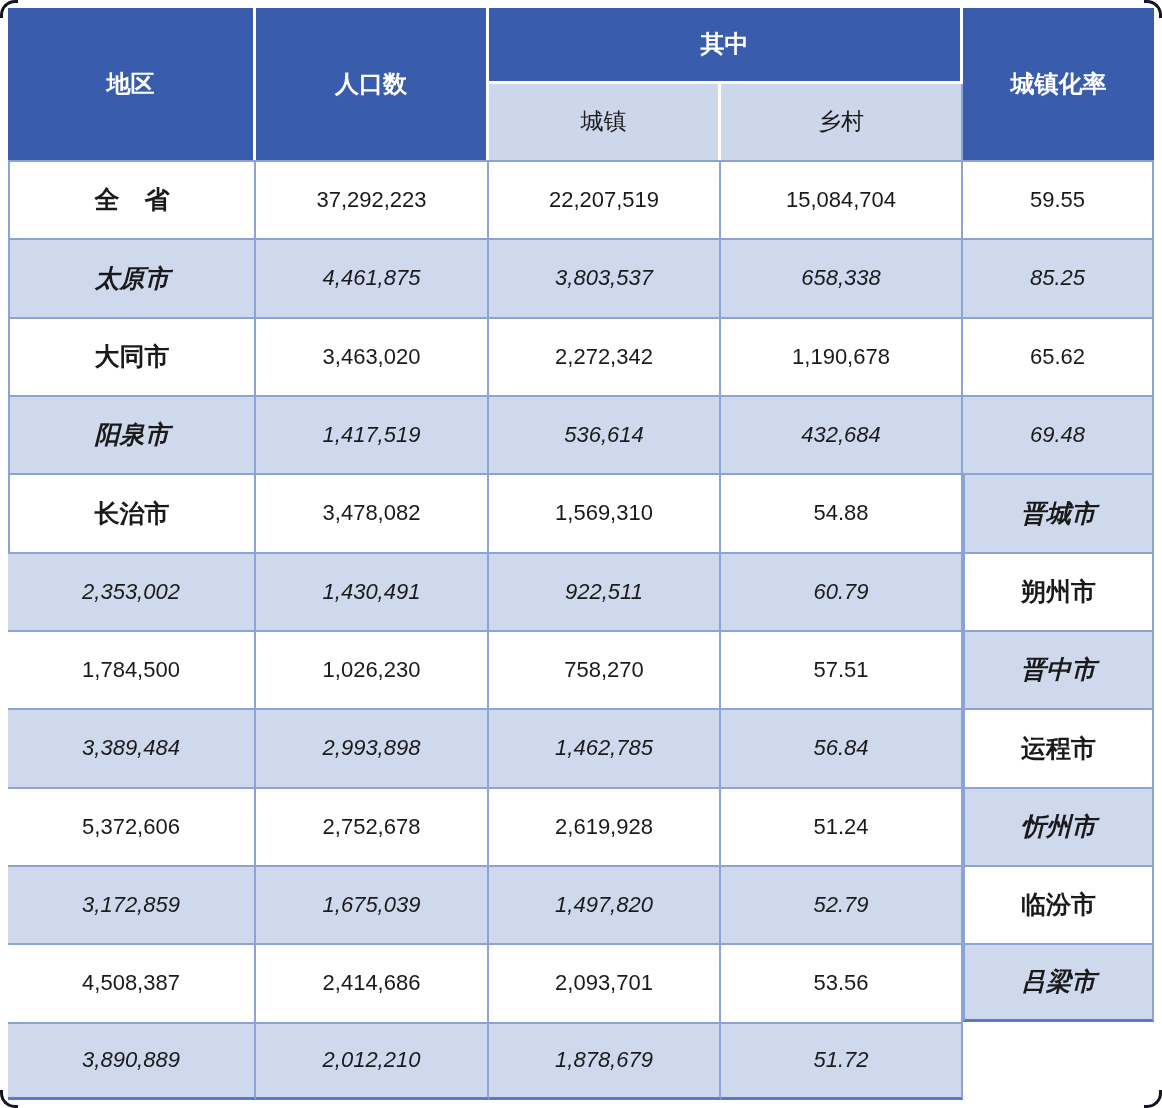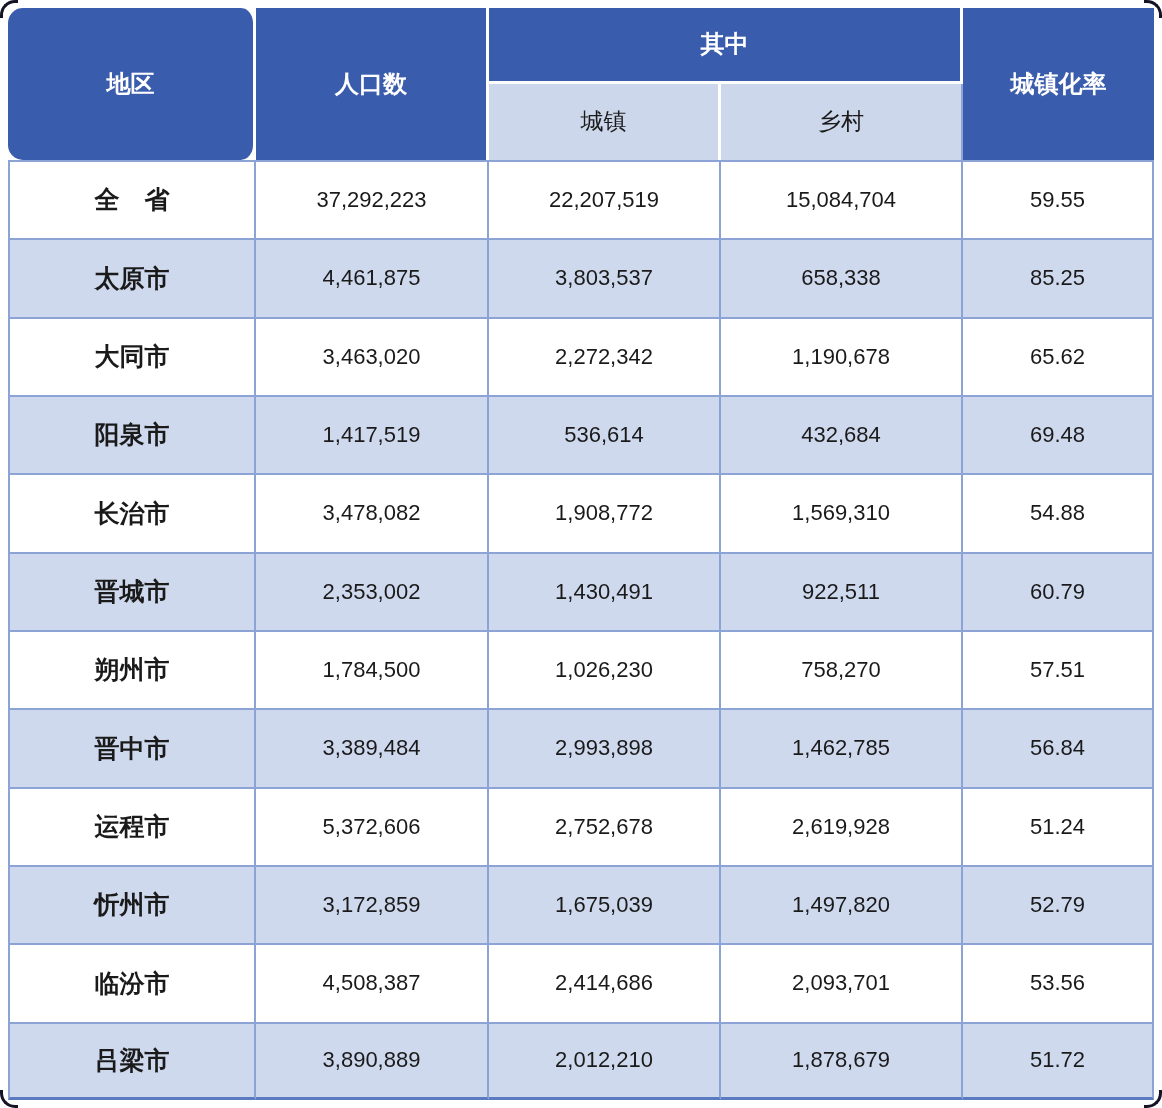--- a/index.html
+++ b/index.html
@@ -23,34 +23,34 @@
     box-sizing:border-box;
     line-height:1.1;
   }
   
   .th {
     background:var(--header_bg,#3a5cac);
     color:var(--header_text,#ffffff);
     font-weight:bold;
     font-size:24px;
   }
-  .h-region { grid-area:1/1/3/2; border-right:3px solid #ffffff;border-radius:15px; }
+  .h-region { grid-area:1/1/3/2; border-right:3px solid #ffffff; }
   .h-pop    { grid-area:1/2/3/3; border-right:3px solid #ffffff; }
   .h-among  { grid-area:1/3/2/5; border-right:3px solid #ffffff; border-bottom:3px solid #ffffff; }
   .h-rate   { grid-area:1/5/3/6;text-align:right; }
   .sub {
     background:var(--subheader_bg,#cdd7eb);
     color:var(--body_text,#1a1a1a);
     font-size:23px;
   }
   .h-urban { grid-area:2/3/3/4; border-right:3px solid #ffffff; }
   .h-rural { grid-area:2/4/3/5; border-right:2px solid var(--grid_border,#8ca3d6); }
   
   .d { background:var(--row_bg,#ffffff); border-top:2px solid var(--grid_border,#8ca3d6); }
-  .d.stripe { background:var(--stripe_bg,#cfd9ee); }
+  .d.stripe { background:var(--stripe_bg,#cfd9ee);font-style:italic; }
   .d.col1 { border-left:2px solid var(--grid_border,#8ca3d6); border-right:2px solid var(--grid_border,#8ca3d6); }
   .d.col2, .d.col3, .d.col4 { border-right:2px solid var(--grid_border,#8ca3d6); }
   .d.col5 { border-right:2px solid var(--grid_border,#8ca3d6); }
   .d.lastrow { border-bottom:3px solid var(--outer_bottom,#5b7abf); }
   .c-region { font-weight:bold; font-size:25px; color:var(--body_text,#1a1a1a); }
   .c-num { font-size:22px; color:var(--body_text,#1a1a1a); }
   
   .corner { position:absolute; width:18px; height:18px; box-sizing:border-box; }
   .corner.tl { top:0; left:0; border-top:3px solid var(--corner_line,#141427); border-left:3px solid var(--corner_line,#141427); border-top-left-radius:15px; }
   .corner.tr { top:0; right:0; border-top:3px solid var(--corner_line,#141427); border-right:3px solid var(--corner_line,#141427); border-top-right-radius:15px; }
@@ -83,21 +83,20 @@
     <div class="cell d col3 c-num">2,272,342</div>
     <div class="cell d col4 c-num">1,190,678</div>
     <div class="cell d col5 c-num">65.62</div>
     <div class="cell d col1 c-region stripe">阳泉市</div>
     <div class="cell d col2 c-num stripe">1,417,519</div>
     <div class="cell d col3 c-num stripe">536,614</div>
     <div class="cell d col4 c-num stripe">432,684</div>
     <div class="cell d col5 c-num stripe">69.48</div>
     <div class="cell d col1 c-region">长治市</div>
     <div class="cell d col2 c-num">3,478,082</div>
-    <div class="cell d col3 c-num">1,908,772</div>
     <div class="cell d col4 c-num">1,569,310</div>
     <div class="cell d col5 c-num">54.88</div>
     <div class="cell d col1 c-region stripe">晋城市</div>
     <div class="cell d col2 c-num stripe">2,353,002</div>
     <div class="cell d col3 c-num stripe">1,430,491</div>
     <div class="cell d col4 c-num stripe">922,511</div>
     <div class="cell d col5 c-num stripe">60.79</div>
     <div class="cell d col1 c-region">朔州市</div>
     <div class="cell d col2 c-num">1,784,500</div>
     <div class="cell d col3 c-num">1,026,230</div>

